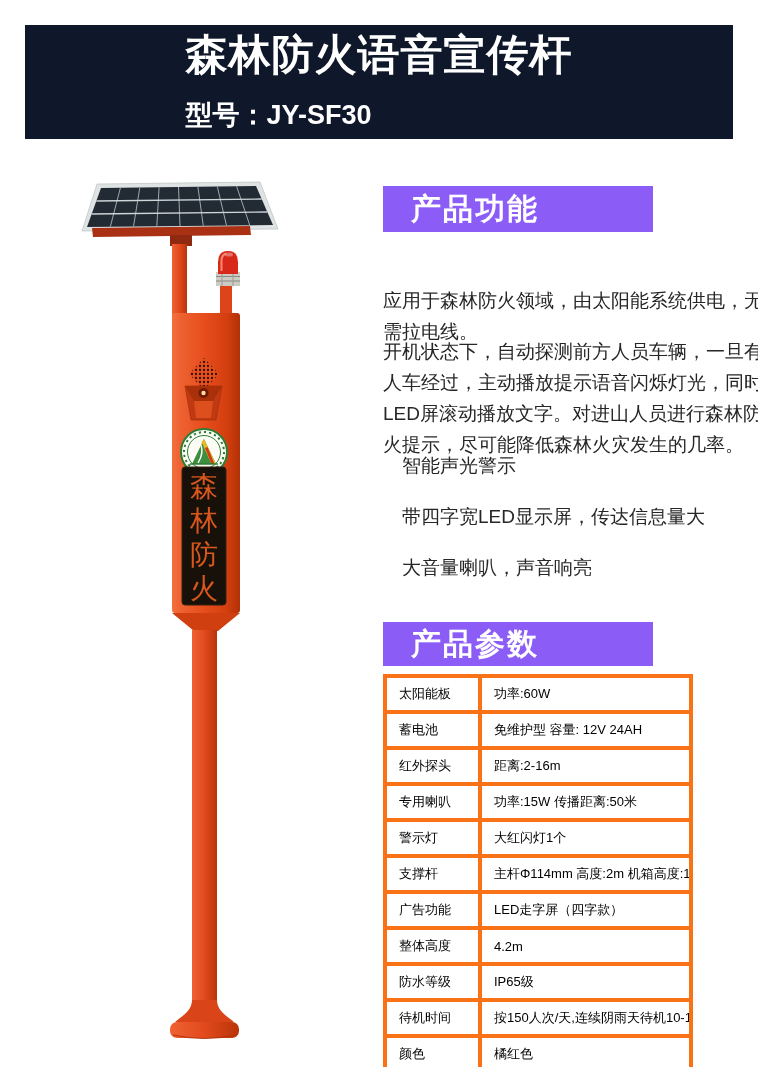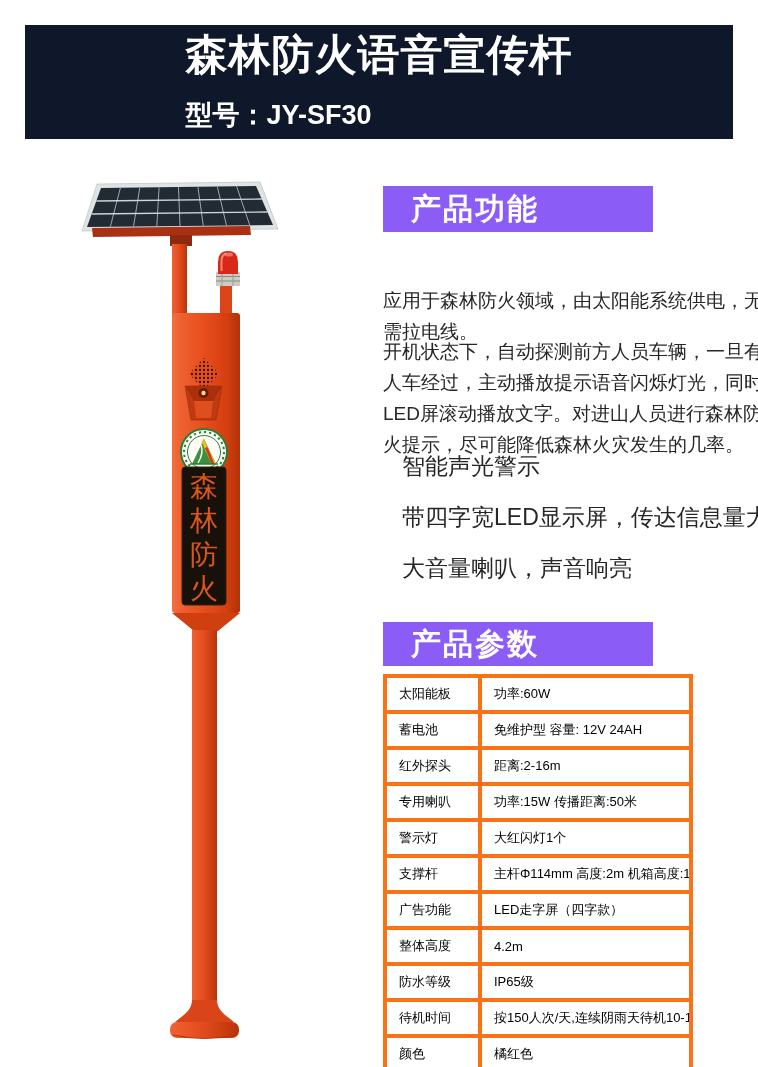--- a/index.html
+++ b/index.html
@@ -28,21 +28,21 @@
     display:flex;align-items:center;padding-left:28px;box-sizing:border-box;
     letter-spacing:2px;
   }
   #features-bar{top:186px;height:46px;}
   #specs-bar{top:622px;height:44px;}
   .para{position:absolute;left:383px;width:372px;color:#262626;font-size:19px;}
   .pline{line-height:31px;white-space:nowrap;}
   #feature-para-1{top:253px;margin-top:32px;}
   #feature-para-2{top:336px;}
   .bullets{position:absolute;left:402px;top:455px;width:353px;
-    list-style:none;margin:0;padding:0;color:#262626;font-size:23px;}
+    list-style:none;margin:0;padding:0;color:#262626;font-size:19px;}
   .bullets li{line-height:22px;margin-bottom:29px;white-space:nowrap;}
   
   .spec-table{
     position:absolute;left:383px;top:674px;width:310px;
     border-collapse:collapse;table-layout:fixed;
   }
   .spec-table td{
     border:4px solid #f97316;height:32px;vertical-align:middle;
     font-size:13px;color:#000000;padding:0 4px 0 12px;
     white-space:nowrap;overflow:hidden;

